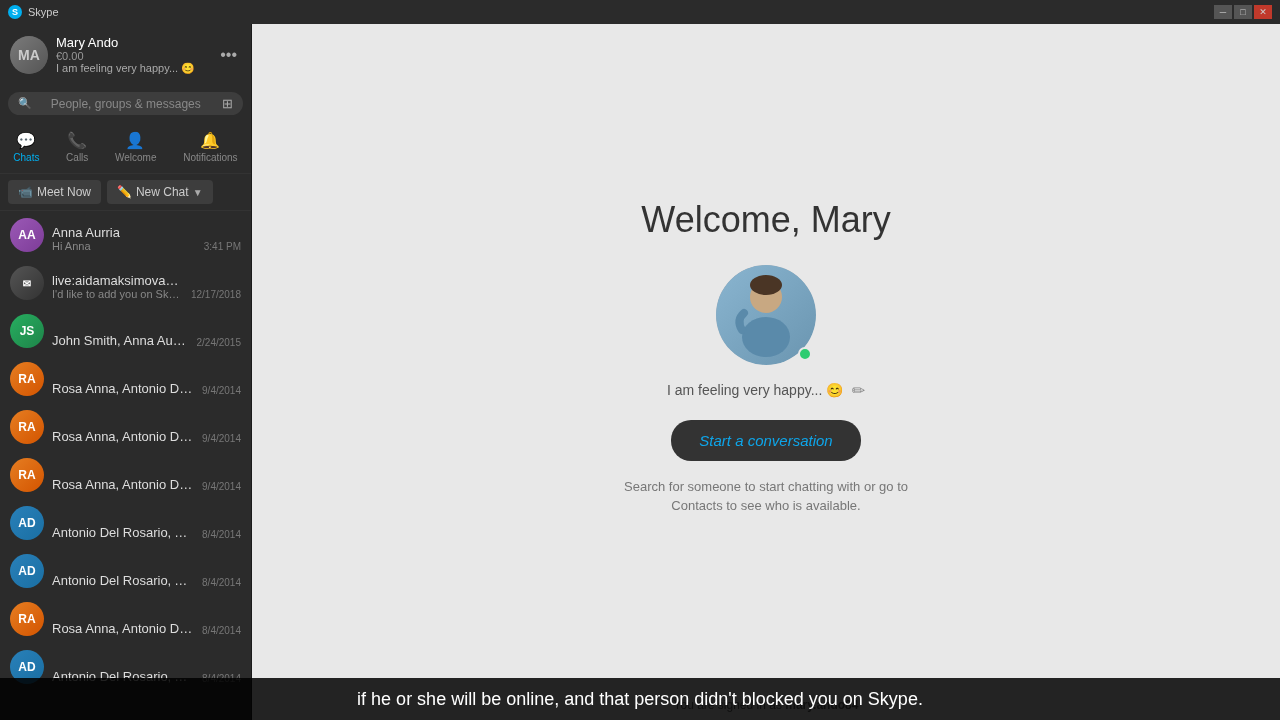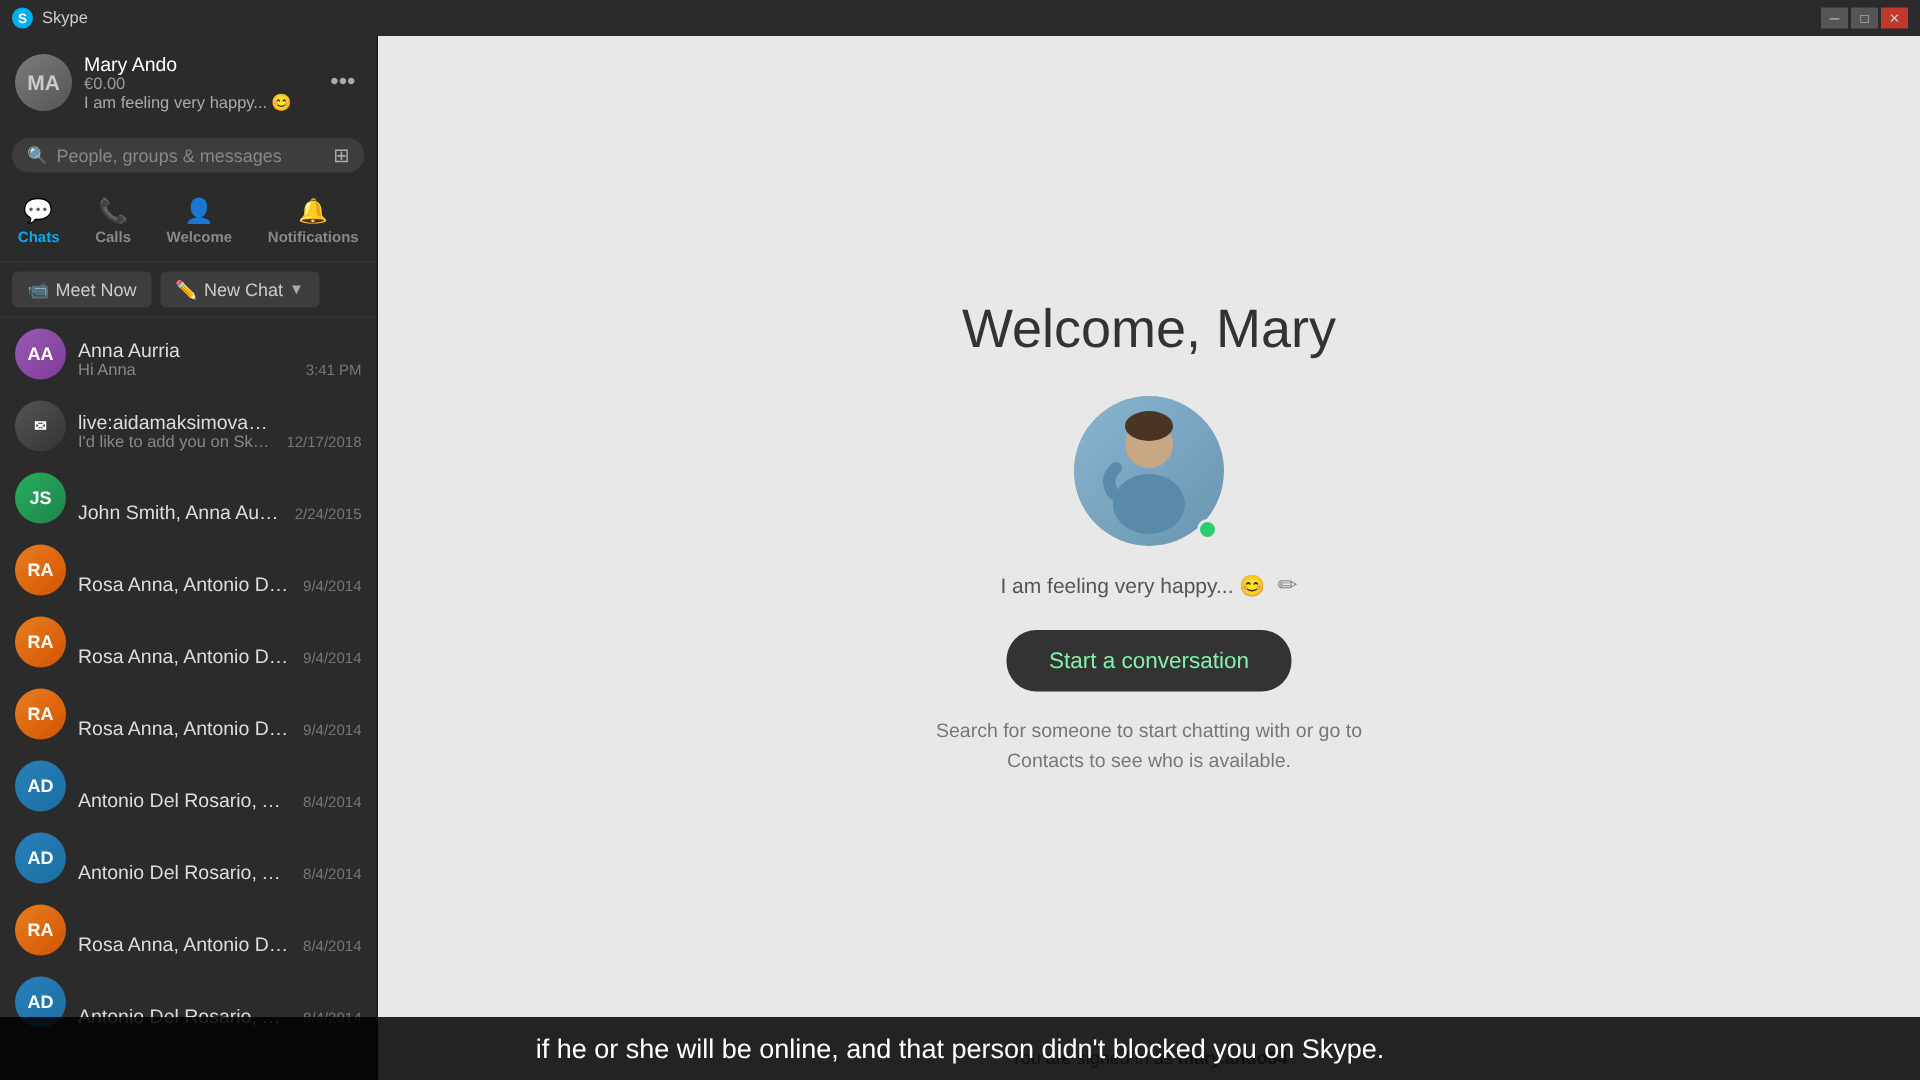--- a/index.html
+++ b/index.html
@@ -149,20 +149,21 @@
       color: #888;
       font-size: 11px;
     }
     .search-input {
       background: none;
       border: none;
       outline: none;
       color: #84cc16;
       font-size: 12px;
       flex: 1;
+      margin-left: 13px;
     }
     .search-input::placeholder { color: #888; }
     .grid-icon {
       color: #aaa;
       font-size: 13px;
       cursor: pointer;
       margin-left: 4px;
     }
 
     
@@ -185,21 +186,20 @@
       color: #00aff0;
     }
     .nav-item:not(.active) {
       color: #888;
     }
     .nav-icon {
       font-size: 16px;
     }
     .nav-label {
       font-size: 10px;
-      font-weight: bold;
     }
 
     
     .action-bar {
       display: flex;
       gap: 6px;
       padding: 6px 8px;
       border-bottom: 1px solid #333;
     }
     .action-btn {
@@ -375,27 +375,28 @@
       font-size: 14px;
       color: #555;
     }
     .edit-icon {
       color: #888;
       font-size: 16px;
       cursor: pointer;
     }
     .start-conversation-btn {
       background: #333;
-      color: #86efac;
+      color: #0ea5e9;
       border: none;
       border-radius: 20px;
       padding: 12px 28px;
       font-size: 15px;
       cursor: pointer;
       margin-bottom: 16px;
+      font-style: italic;
     }
     .welcome-description {
       font-size: 13px;
       color: #777;
       text-align: center;
       line-height: 1.5;
       max-width: 320px;
     }
 
     

